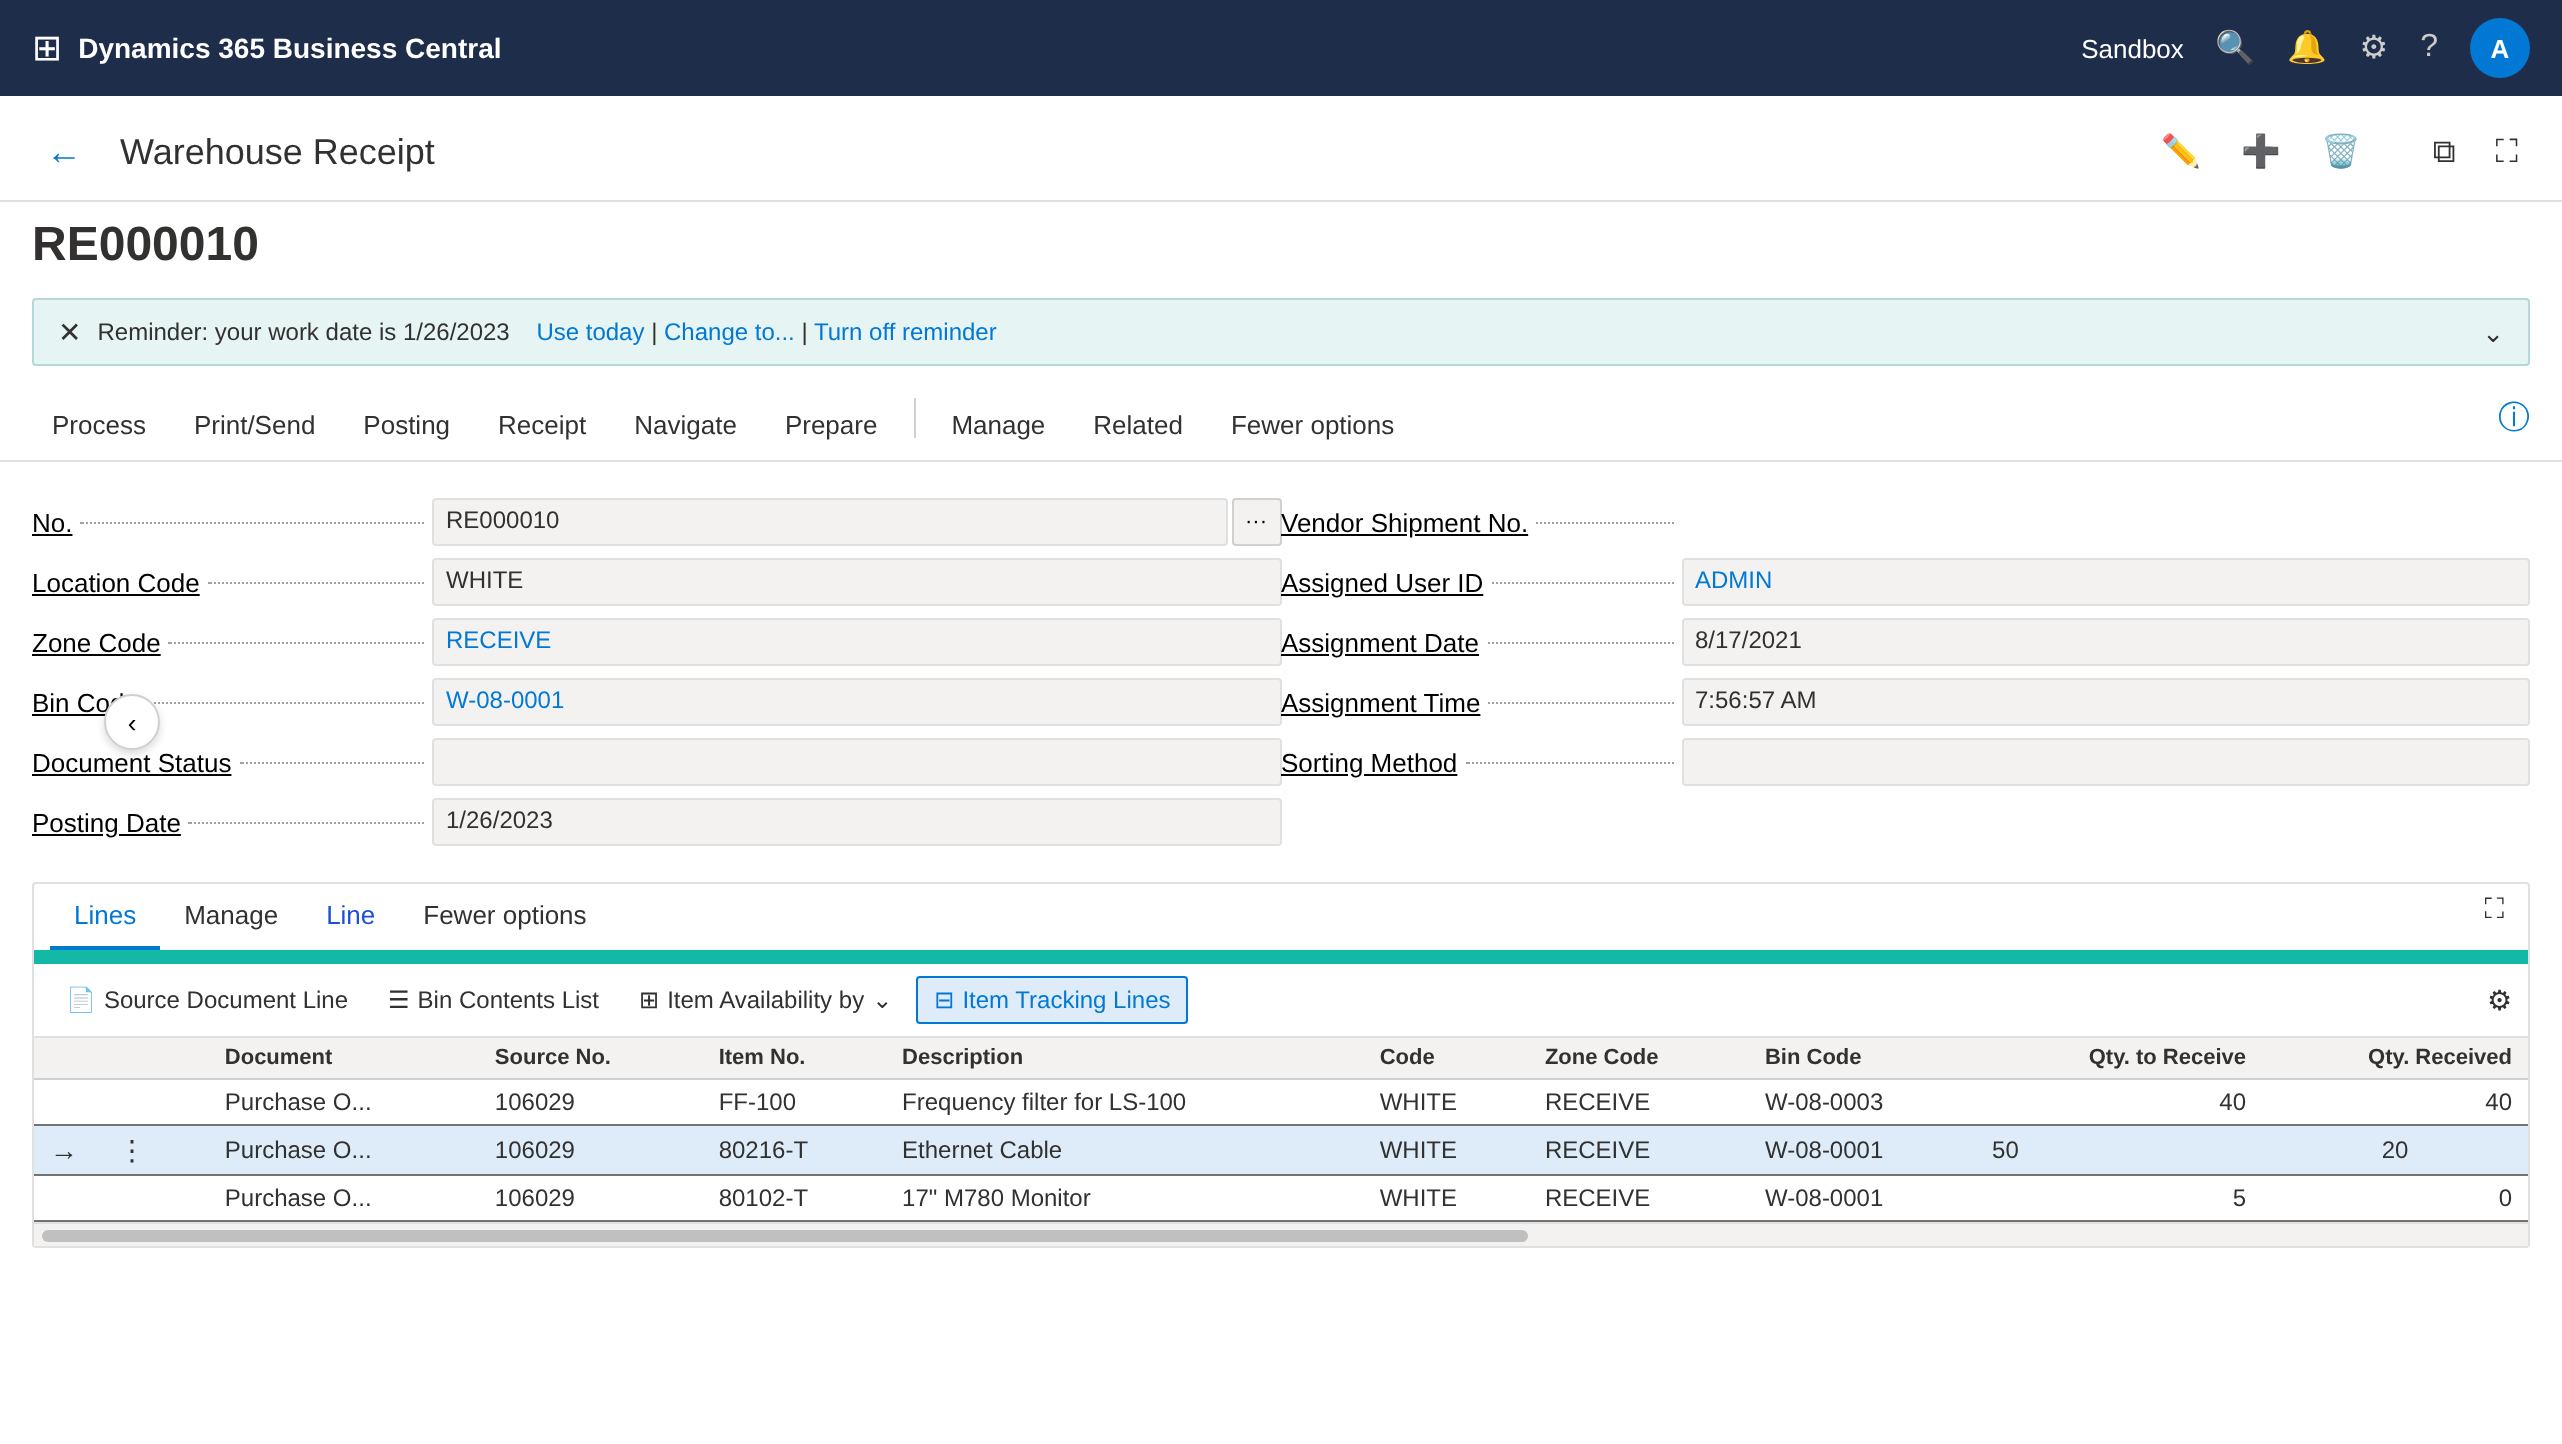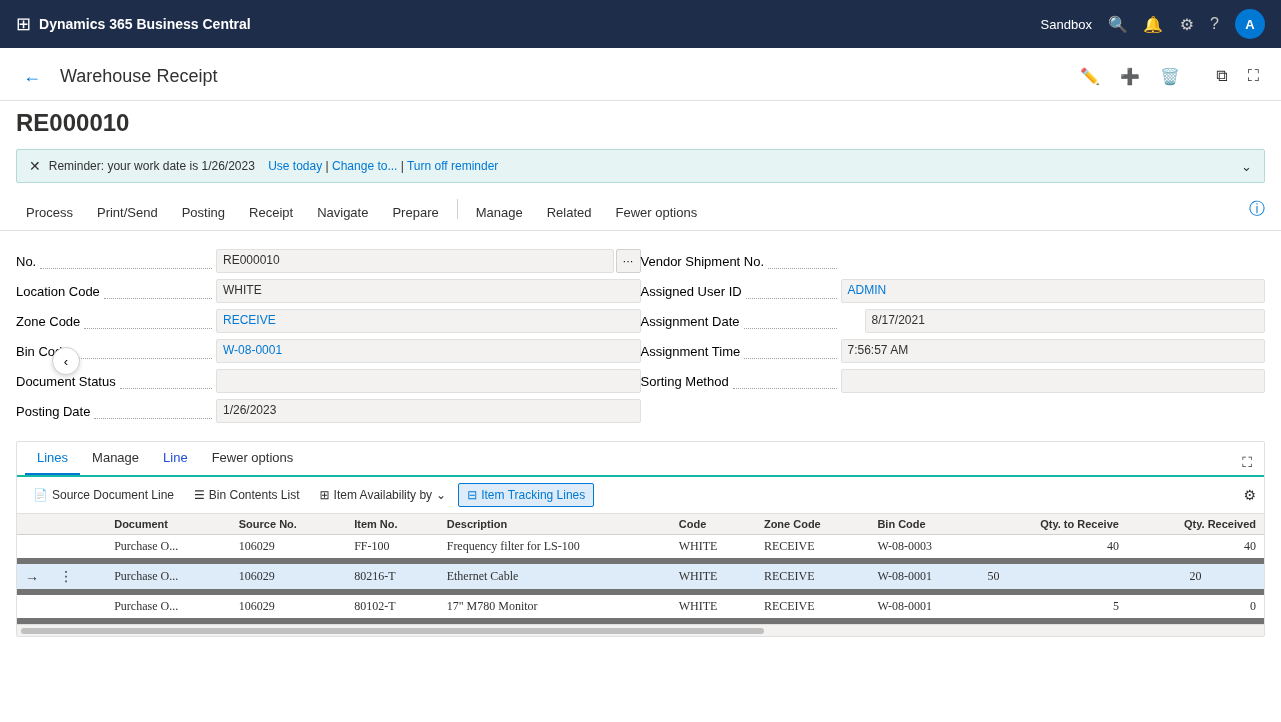--- a/index.html
+++ b/index.html
@@ -63,55 +63,55 @@
     .field-value { flex: 1; background: #f3f2f1; border: 1px solid #e0e0e0; padding: 3px 6px;
       font-size: 12px; color: #323130; min-height: 24px; border-radius: 2px; }
     .field-value.link { color: #0078d4; cursor: pointer; }
     .field-value-with-btn { display: flex; gap: 2px; flex: 1; }
     .field-value-with-btn .field-value { flex: 1; }
     .ellipsis-btn { background: #f3f2f1; border: 1px solid #d0d0d0; padding: 2px 6px; cursor: pointer;
       font-size: 11px; border-radius: 2px; }
 
     
     .lines-section { margin: 8px 16px 0 16px; border: 1px solid #e0e0e0; border-radius: 2px; }
-    .lines-tabs { display: flex; align-items: flex-end; border-bottom: 2px solid #14b8a6; padding: 0 8px; }
+    .lines-tabs { display: flex; align-items: flex-start; border-bottom: 7px solid #14b8a6; padding: 0 8px; }
     .line-tab { padding: 8px 12px; font-size: 13px; cursor: pointer; color: #323130; border-bottom: 2px solid transparent; }
     .line-tab.active { color: #0078d4; border-bottom: 2px solid #0078d4; font-weight: 500; }
     .lines-expand-icon { margin-left: auto; cursor: pointer; color: #323130; font-size: 14px; padding: 4px; }
 
     
     .lines-toolbar { display: flex; align-items: center; padding: 6px 8px; gap: 4px; border-bottom: 1px solid #e0e0e0; flex-wrap: wrap; }
     .lines-tool-btn { background: none; border: none; cursor: pointer; color: #323130; font-size: 12px;
       padding: 4px 8px; border-radius: 2px; display: flex; align-items: center; gap: 4px; white-space: nowrap; }
     .lines-tool-btn.active-btn { background: #deecf9; color: #0078d4; border: 1px solid #0078d4; }
     .lines-settings-icon { margin-left: auto; cursor: pointer; color: #323130; font-size: 14px; }
 
     
     .lines-table { width: 100%; border-collapse: collapse; font-size: 12px; }
     .lines-table th { background: #f3f2f1; padding: 4px 8px; text-align: left; font-weight: 600;
       color: #323130; border-bottom: 1px solid #d0d0d0; white-space: nowrap; font-size: 11px; }
-    .lines-table td { padding: 4px 8px; border-bottom: 6px solid #737373; color: #323130; white-space: nowrap; font-family: Liberation Serif, serif; }
+    .lines-table td { padding: 4px 8px; border-bottom: 1px solid #737373; color: #323130; white-space: nowrap; }
     .lines-table tr.selected td { background: #deecf9; }
     .td-link { color: #0078d4; cursor: pointer; }
     .td-arrow { color: #323130; font-size: 14px; width: 20px; }
     .td-context-btn { color: #323130; cursor: pointer; font-size: 14px; padding: 0 4px; }
 
     
     .table-scroll { overflow-x: auto; }
     .scroll-bar-container { height: 12px; background: #f3f2f1; border-top: 1px solid #e0e0e0;
       display: flex; align-items: center; padding: 0 4px; }
 
     
     .left-collapse { position: fixed; left: 52px; top: 50%; transform: translateY(-50%);
       background: white; border: 1px solid #d0d0d0; border-radius: 50%; width: 28px; height: 28px;
       display: flex; align-items: center; justify-content: center; cursor: pointer; z-index: 10;
       box-shadow: 0 2px 4px rgba(0,0,0,0.15); }
 
     .dotted-leader {
-      display: flex; align-items: flex-end; min-width: 200px;
+      display: flex; align-items: center; min-width: 200px; text-decoration: underline;
     }
     .dotted-leader span:first-child { white-space: nowrap; }
     .dots { flex: 1; border-bottom: 1px dotted #a0a0a0; margin: 0 4px; min-width: 10px; }
   </style>
 </head>
 <body>
 
 <div class="topbar">
   <div class="topbar-left">
     <span style="font-size:18px;">⊞</span>
@@ -244,21 +244,21 @@
           <span class="dots"></span>
         </div>
         <div class="field-value link" style="flex:1;">ADMIN</div>
       </div>
 
       <div class="form-row">
         <div class="dotted-leader">
           <span>Assignment Date</span>
           <span class="dots"></span>
         </div>
-        <div class="field-value" style="flex:1;margin-left:24px;">8/17/2021</div>
+        <div class="field-value" style="flex:1;">8/17/2021</div>
       </div>
 
       <div class="form-row">
         <div class="dotted-leader">
           <span>Assignment Time</span>
           <span class="dots"></span>
         </div>
         <div class="field-value" style="flex:1;">7:56:57 AM</div>
       </div>
 

